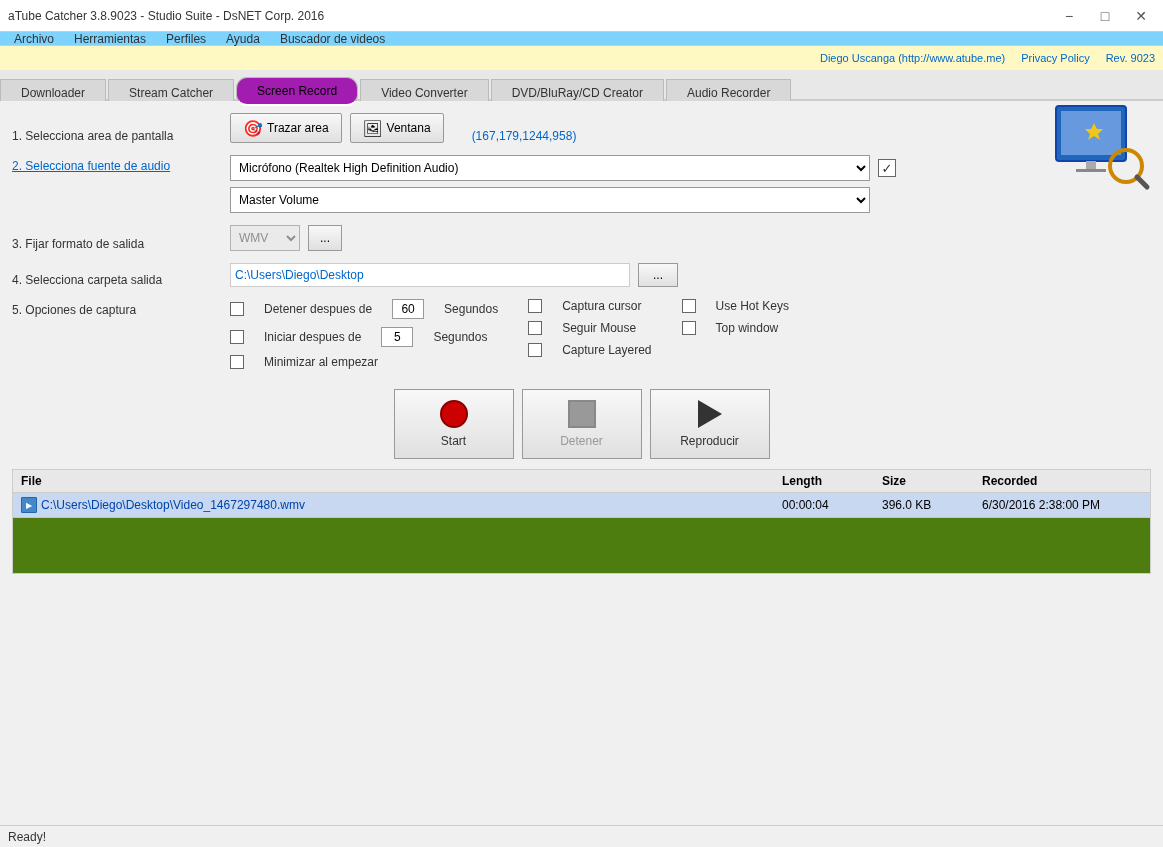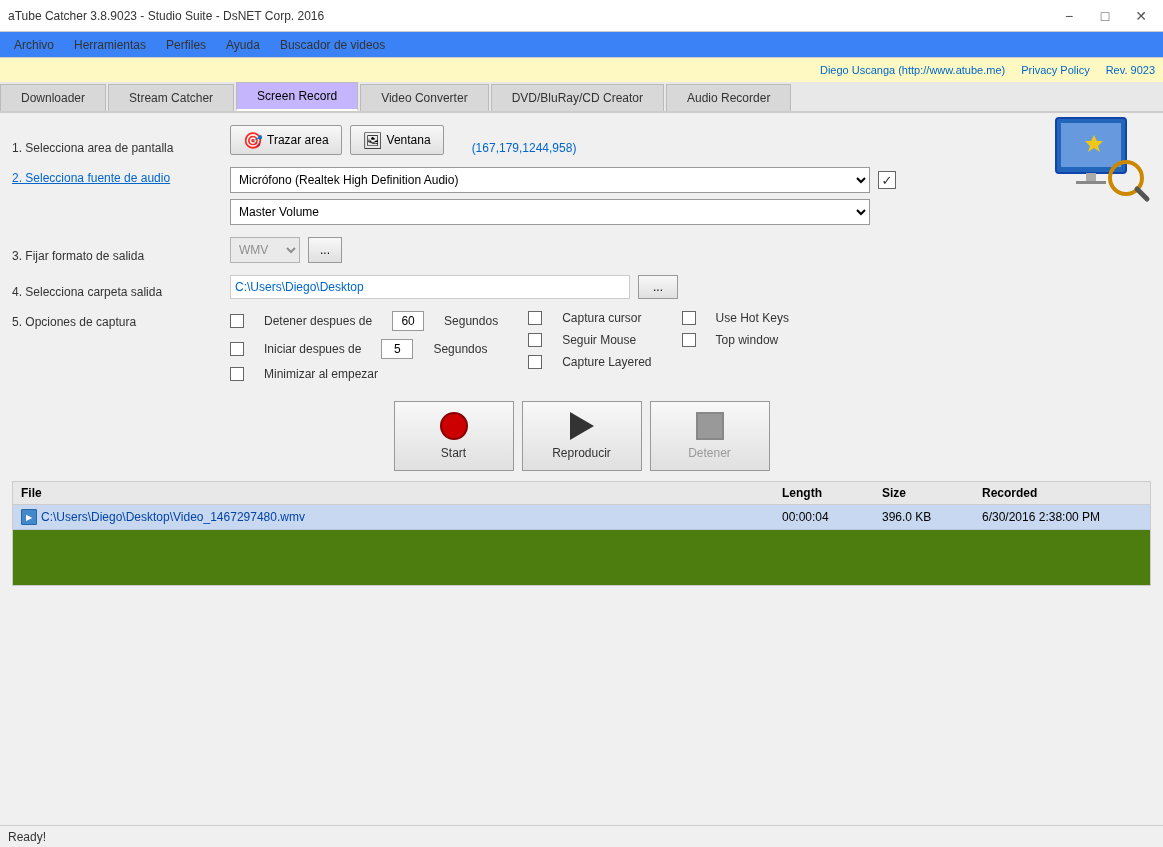--- a/index.html
+++ b/index.html
@@ -39,22 +39,22 @@
       background: transparent;
       cursor: pointer;
       font-size: 14px;
       display: flex;
       align-items: center;
       justify-content: center;
       color: #555;
     }
     
     #menu-bar {
-      background: #3b82f6;
-      height: 26px;
+      background: #7dd3fc;
+      height: 14px;
       display: flex;
       align-items: center;
       padding: 0 4px;
       border-bottom: 1px solid #ccc;
       flex-shrink: 0;
     }
     .menu-item {
       padding: 2px 10px;
       cursor: pointer;
       font-size: 12px;
@@ -89,27 +89,28 @@
     .tab {
       padding: 6px 20px;
       border: 1px solid #bbb;
       border-bottom: none;
       cursor: pointer;
       font-size: 12px;
       background: #d8d8d8;
       color: #333;
       margin-right: 2px;
       position: relative;
-      top: 0;
+      top: 7px;
     }
     .tab.active {
-      background: #c4b5fd;
+      background: #a21caf;
       border-bottom: 2px solid #fff;
       z-index: 2;
       color: #000;
+      border-radius: 11px;
     }
     
     #main-content {
       background: #f0f0f0;
       flex: 1;
       padding: 12px;
       overflow: hidden;
     }
     
     .section-row {
@@ -524,27 +525,27 @@
         </div>
       </div>
     </div>
   </div>
 
   <div id="control-buttons">
     <button class="control-btn">
       <div class="record-dot"></div>
       <span>Start</span>
     </button>
+    <button class="control-btn disabled">
+      <div class="stop-square"></div>
+      <span>Detener</span>
+    </button>
     <button class="control-btn">
       <div class="play-triangle"></div>
       <span>Reproducir</span>
-    </button>
-    <button class="control-btn disabled">
-      <div class="stop-square"></div>
-      <span>Detener</span>
     </button>
   </div>
 
   <div id="file-list-area" style="margin-top:10px;">
     <div id="file-list-header">
       <span class="col-file">File</span>
       <span class="col-length">Length</span>
       <span class="col-size">Size</span>
       <span class="col-recorded">Recorded</span>
     </div>

